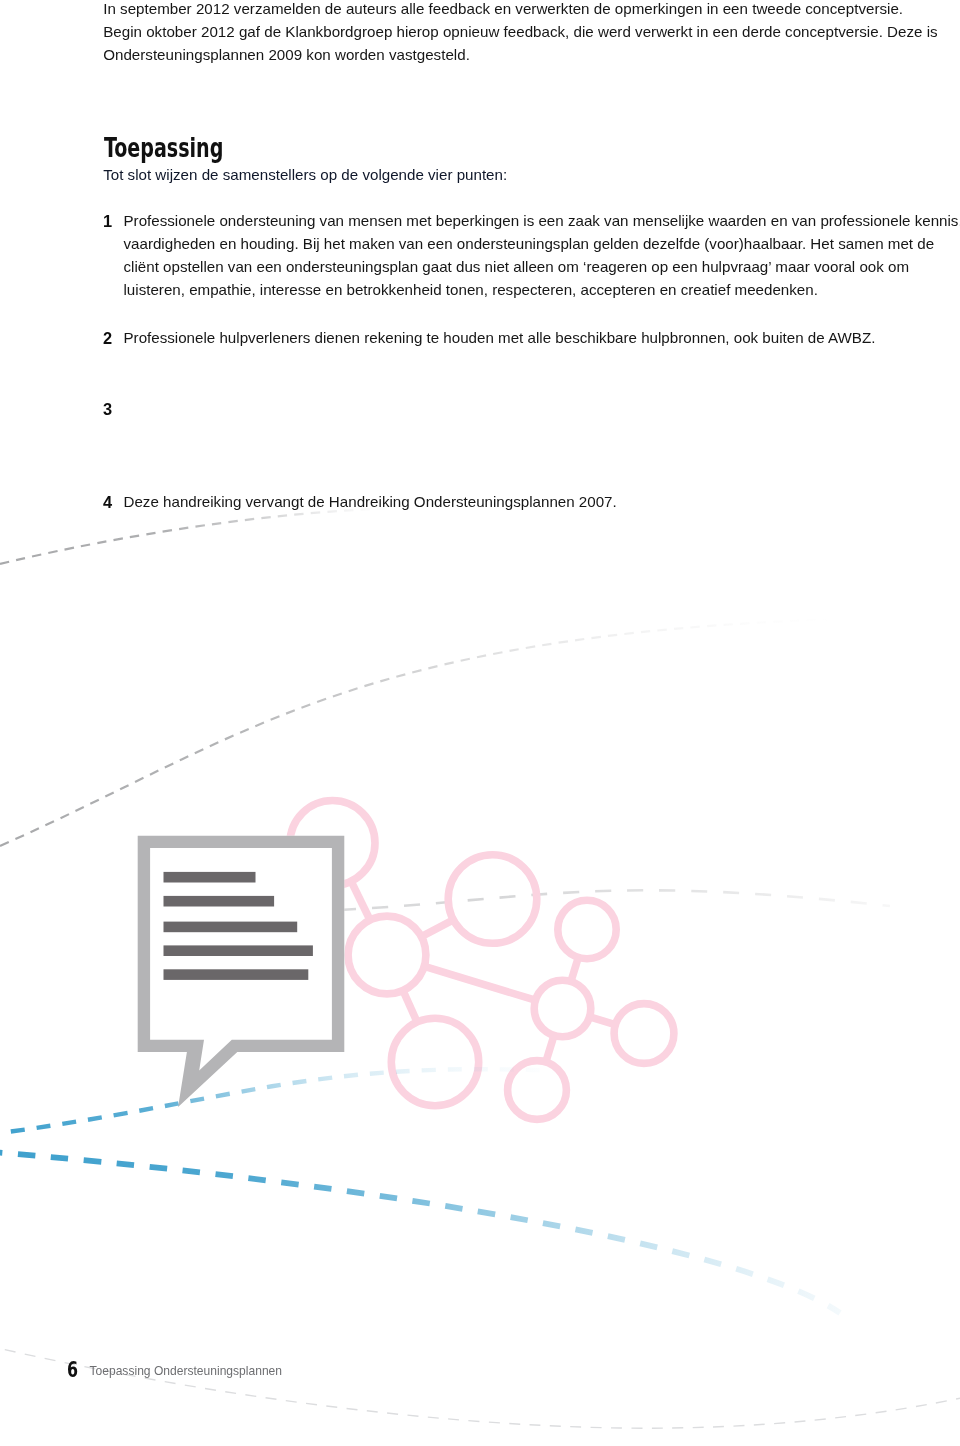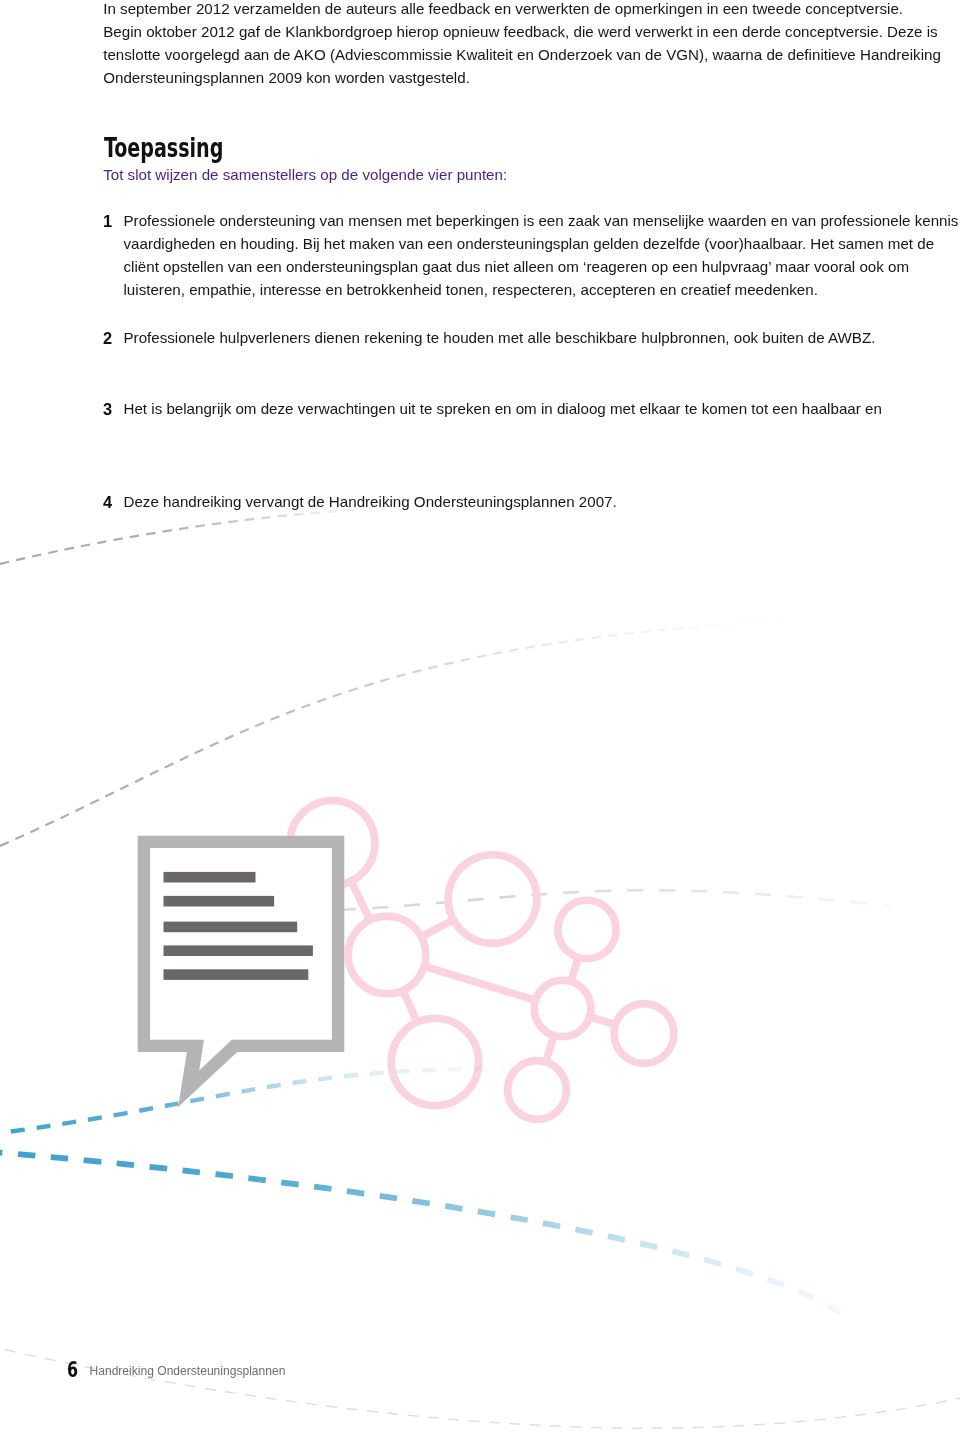--- a/index.html
+++ b/index.html
@@ -23,21 +23,21 @@
   .heading{
     position:absolute;left:103.5px;top:135px;margin:0;
     font-family:"DejaVu Sans Condensed","DejaVu Sans",sans-serif;
     font-weight:bold;font-size:26px;line-height:26px;
     letter-spacing:0px;color:#111111;
     transform:scaleX(0.816);transform-origin:left top;
     white-space:nowrap;
   }
   .section-intro{
     position:absolute;left:103.2px;top:149px;width:850px;
-    font-size:15.15px;line-height:22.95px;color:#4c1d95;
+    font-size:15.15px;line-height:22.95px;color:#0f172a;
   }
   .list{position:absolute;left:0;top:0;width:960px;}
   .li{position:absolute;left:103px;width:840px;}
   .li-num{
     position:absolute;left:0;top:0;width:22px;
     font-weight:bold;font-size:16.4px;line-height:22.95px;color:#0d0d0d;
   }
   .li-text{
     margin-left:20.5px;font-size:15.15px;line-height:22.95px;color:#161616;
   }
@@ -147,21 +147,20 @@
     <g fill="none" stroke-linecap="butt">
       <path d="M -15 1135 C 240 1102 300 1060 560 1071" stroke="url(#fadeBlueA)" stroke-width="4.4" stroke-dasharray="14 12"></path>
       <path d="M -15 1151.5 C 275 1174 725 1235 840 1313" stroke="url(#fadeBlueB)" stroke-width="5.8" stroke-dasharray="17.5 15.6"></path>
     </g>
   </svg>
   <div class="content">
 
     <p class="intro">
       <span class="tl">In september 2012 verzamelden de auteurs alle feedback en verwerkten de opmerkingen in een tweede conceptversie.</span>
       <span class="tl">Begin oktober 2012 gaf de Klankbordgroep hierop opnieuw feedback, die werd verwerkt in een derde conceptversie. Deze is</span>
-      <span class="tl">tenslotte voorgelegd aan de AKO (Adviescommissie Kwaliteit en Onderzoek van de VGN), waarna de definitieve Handreiking</span>
       <span class="tl">Ondersteuningsplannen 2009 kon worden vastgesteld.</span>
     </p>
 
     <h2 class="heading">Toepassing</h2>
 
     <p class="section-intro">Tot slot wijzen de samenstellers op de volgende vier punten:</p>
 
     <div class="list">
       <div class="li" id="li0" style="top:209.7px">
         <span class="li-num">1</span>
@@ -174,30 +173,29 @@
       </div>
       <div class="li" id="li1" style="top:327.0px">
         <span class="li-num">2</span>
         <div class="li-text">
           <span class="tl">Professionele hulpverleners dienen rekening te houden met alle beschikbare hulpbronnen, ook buiten de AWBZ.</span>
         </div>
       </div>
       <div class="li" id="li2" style="top:397.5px">
         <span class="li-num">3</span>
         <div class="li-text">
-          <span class="tl">Het is belangrijk om deze verwachtingen uit te spreken en om in dialoog met elkaar te komen tot een haalbaar en</span>
         </div>
       </div>
       <div class="li" id="li3" style="top:490.8px">
         <span class="li-num">4</span>
         <div class="li-text">
           <span class="tl">Deze handreiking vervangt de Handreiking Ondersteuningsplannen 2007.</span>
         </div>
       </div>
     </div>
 
     <div class="footer">
       <span class="footer-num">6</span>
-      <span class="footer-title">Handreiking Ondersteuningsplannen</span>
+      <span class="footer-title">Toepassing Ondersteuningsplannen</span>
     </div>
 
   </div>
 </div>
 
 </body></html>

